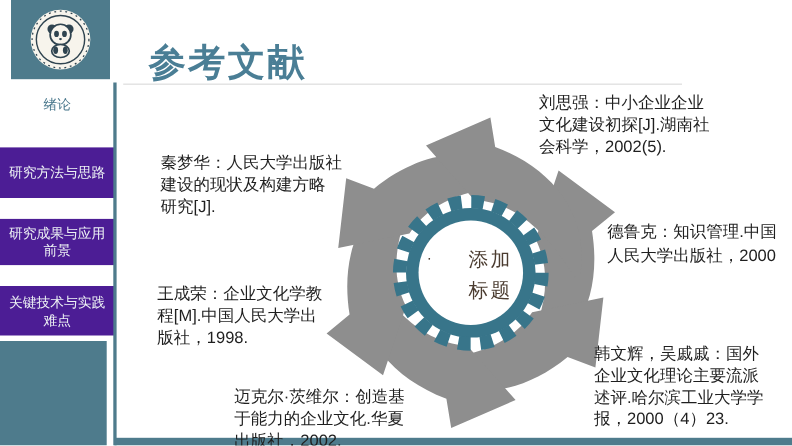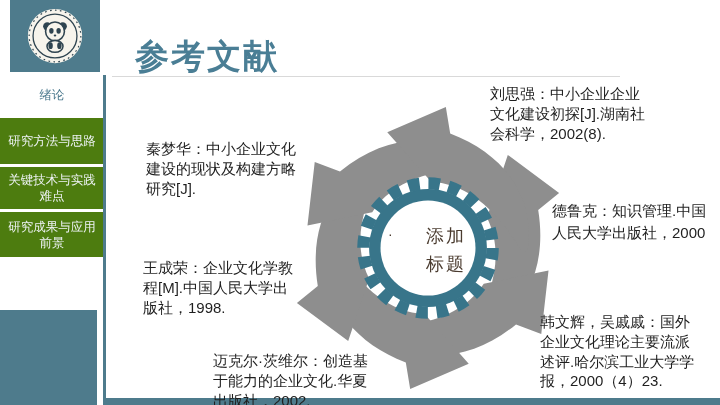--- a/index.html
+++ b/index.html
@@ -11,23 +11,23 @@
   }
   .abs{position:absolute;}
 
   
   .logo-block{left:10px;top:0;width:90px;height:72px;background:#4e7b8c;
     display:flex;align-items:center;justify-content:center;}
   .page-title{left:135px;top:34px;font-size:34px;font-weight:bold;color:#4a7e95;letter-spacing:2px;}
   .title-rule{left:112px;top:76px;width:508px;height:1px;background:#d9d9d9;}
 
   
-  .sidebar{left:0;top:75px;width:104px;display:flex;flex-direction:column;gap:3px;}
+  .sidebar{left:0;top:75px;width:104px;display:flex;flex-direction:column;gap:19px;}
   .nav-item{
-    background:#4d7c0f;color:#eef3f5;font-size:12.5px;line-height:16px;
+    background:#4c1d95;color:#eef3f5;font-size:12.5px;line-height:16px;
     display:flex;align-items:center;justify-content:center;text-align:center;
     white-space:pre-line;cursor:pointer;
   }
   .nav-item.active{background:#ffffff;color:#46758a;}
   .nav-item:nth-child(1){height:40px;}
   .nav-item:nth-child(2){height:46px;}
   .nav-item:nth-child(3){height:42px;}
   .nav-item:nth-child(4){height:45px;}
   .nav-item:nth-child(5){height:45px;}
   .sidebar-filler{left:0;top:310px;width:97px;height:95px;background:#4e7b8c;}
@@ -74,24 +74,24 @@
     <ellipse cx="27.4" cy="31.5" rx="1.7" ry="2.6" fill="#2f4450"></ellipse>
   </svg>
 </div>
 
 <div class="abs page-title">参考文献</div>
 <div class="abs title-rule"></div>
 
 <nav class="abs sidebar">
   <div class="nav-item active">绪论</div>
   <div class="nav-item">研究方法与思路</div>
+  <div class="nav-item">研究成果与应用
+前景</div>
   <div class="nav-item">关键技术与实践
 难点</div>
-  <div class="nav-item">研究成果与应用
-前景</div>
 </nav>
 <div class="abs sidebar-filler"></div>
 <div class="abs side-rule"></div>
 <div class="abs bottom-strip"></div>
 
 <svg class="abs swirl-svg" width="304" height="304" viewBox="-160 -160 320 320">
   <defs>
     <path id="swoosh" d="M 50 92 C 102 72 126 22 116 -40 L 138 -58 L 84 -98 L 62 -32 C 80 4 70 44 46 88 Z"></path>
   </defs>
   <g fill="#8e8e8e">
@@ -108,22 +108,22 @@
     <circle r="50" fill="#ffffff"></circle>
   </g>
 </svg>
 
 <div class="abs gear-bullet">·</div>
 <div class="abs gear-title">添加
 标题</div>
 
 <div class="abs ref ref-liu">刘思强：中小企业企业
 文化建设初探[J].湖南社
-会科学，2002(8).</div>
-<div class="abs ref ref-qin">秦梦华：中小企业文化
+会科学，2002(5).</div>
+<div class="abs ref ref-qin">秦梦华：人民大学出版社
 建设的现状及构建方略
 研究[J].</div>
 <div class="abs ref ref-de">德鲁克：知识管理.中国
 人民大学出版社，2000</div>
 <div class="abs ref ref-wang">王成荣：企业文化学教
 程[M].中国人民大学出
 版社，1998.</div>
 <div class="abs ref ref-han">韩文辉，吴戚戚：国外
 企业文化理论主要流派
 述评.哈尔滨工业大学学

